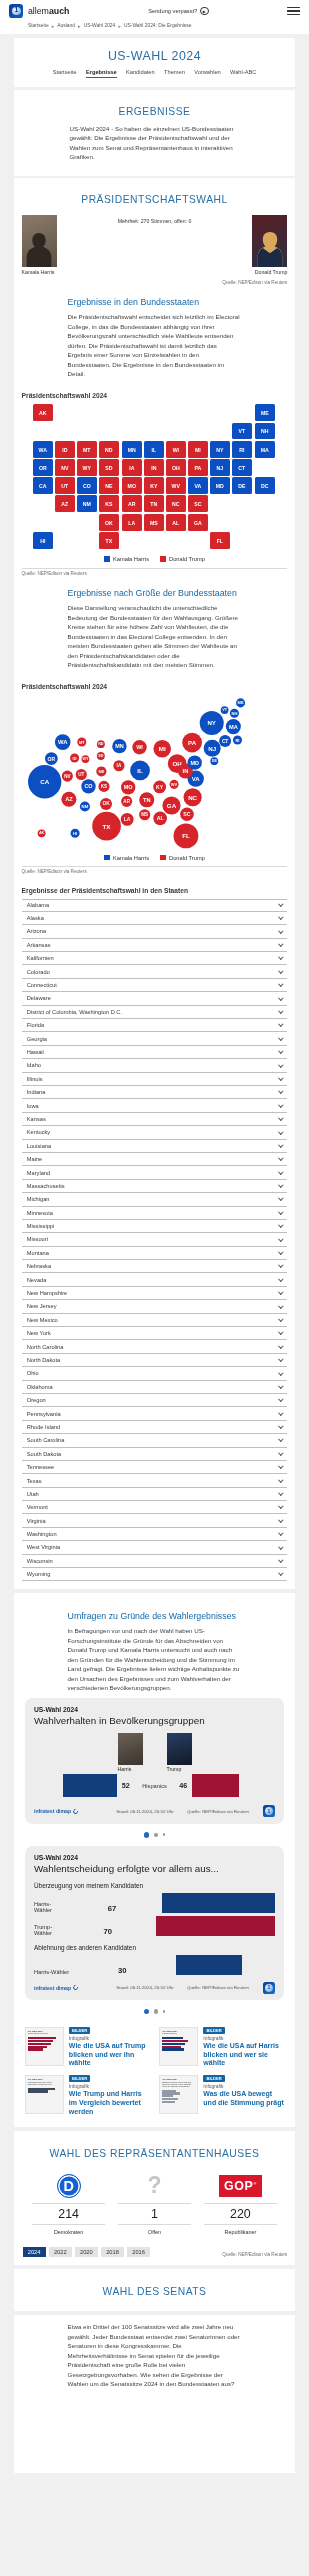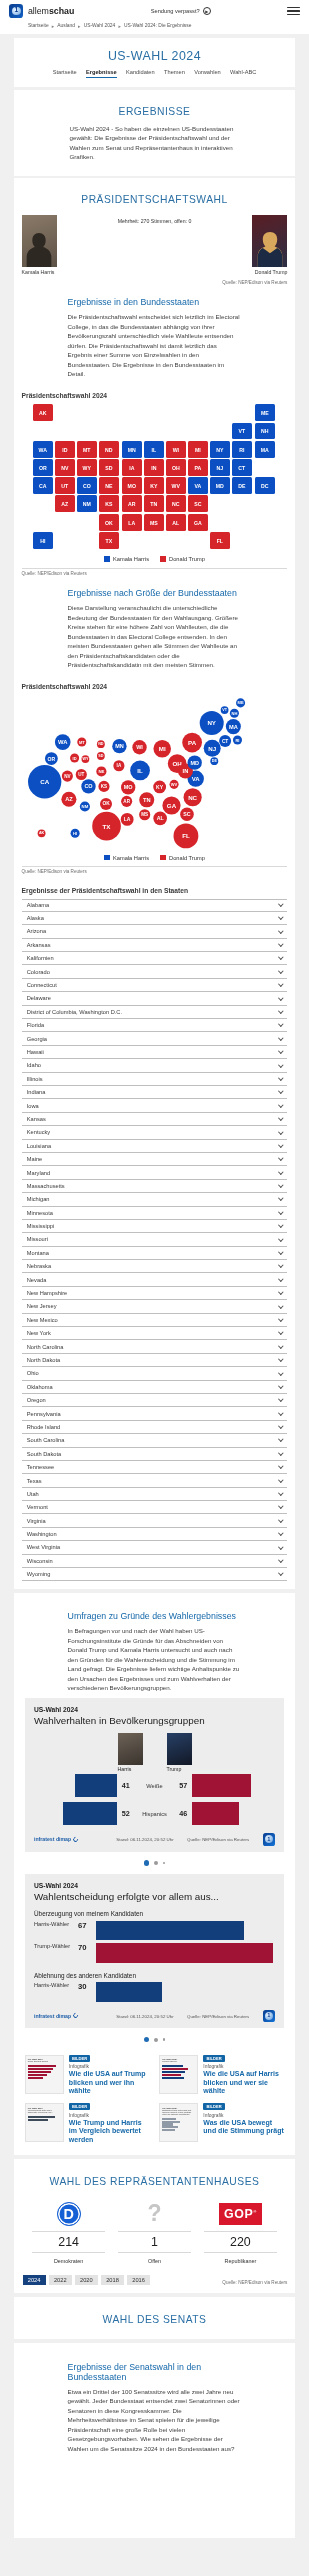--- a/index.html
+++ b/index.html
@@ -58,21 +58,21 @@
   .tile { position:absolute; width:20.6px; height:16.5px; border-radius:1.5px; color:#fff; font-size:5.2px; font-weight:bold; display:flex; align-items:center; justify-content:center; cursor:pointer; }
   .legend { display:flex; justify-content:center; gap:11.3px; font-size:5.7px; color:#333; padding:3.1px 0 5.2px 0; }
   .legend .sq { display:inline-block; width:5.7px; height:5.7px; margin-right:3.1px; vertical-align:-0.5px; }
   .hair { border-top:0.5px solid #d9d9d9; }
 
   .statelist-head { font-weight:bold; font-size:6.7px; margin:12.4px 0 4.1px 0; }
   .staterow { display:flex; align-items:center; justify-content:space-between; height:13.4px; border-bottom:0.5px solid #bfbfbf; font-size:5.7px; color:#3a3a3a; padding:0 5.2px; cursor:pointer; }
   .staterow:first-child { border-top:0.5px solid #bfbfbf; }
   .chev { width:3.6px; height:3.6px; border-right:0.8px solid #555; border-bottom:0.8px solid #555; transform:rotate(45deg); margin-top:-2.1px; }
 
-  .chartbox { background:#ededed; margin:5.2px 3.1px 3.1px 3.1px; padding:8.2px 9.3px 6.2px 9.3px; }
+  .chartbox { background:#ededed; margin:5.2px 3.1px 3.1px 3.1px; padding:8.2px 9.3px 6.2px 9.3px;border-radius:8px; }
   .cb-kicker { font-weight:bold; font-size:6.7px; color:#222; }
   .cb-title { font-size:9.8px; color:#222; margin-top:2.1px; font-weight:400; }
   .cb-photos { display:flex; justify-content:center; gap:24px; margin-top:6.2px; }
   .cb-ph { width:25px; height:32px; position:relative; }
   .cb-ph .lbl { position:absolute; top:33px; left:0; right:0; font-size:5.2px; color:#222; }
   .cb-ph.harris .img { width:100%; height:100%; background:linear-gradient(160deg,#6d6257,#3a342e); }
   .cb-ph.trump .img { width:100%; height:100%; background:linear-gradient(160deg,#274066,#121826); }
   .bf-row { display:flex; align-items:center; height:24px; margin-top:4.1px; }
   .bf-left { width:88px; display:flex; justify-content:flex-end; }
   .bf-right { width:88px; }
@@ -88,21 +88,21 @@
   .ard-mini { width:12.4px; height:12.4px; border-radius:2.6px; background:linear-gradient(135deg,#0a3d8f,#1473d6); margin-left:13.4px; position:relative; }
   .ard-mini i { position:absolute; inset:2.1px; border-radius:50%; background:radial-gradient(circle at 35% 35%,#eaf4ff,#8cb9e8 65%,#4b82c4); }
   .ard-mini b { position:absolute; left:0; right:0; top:2.6px; text-align:center; color:#0a3d8f; font-size:5.7px; font-style:normal; }
   .dots { display:flex; align-items:center; justify-content:center; gap:4.6px; padding:5.2px 0 3.1px 0; }
   .dot { border-radius:50%; background:#9a9a9a; cursor:pointer; }
   .dot.d0 { width:5.7px; height:5.7px; background:#1f6cb4; }
   .dot.d1 { width:4.1px; height:4.1px; }
   .dot.d2 { width:2.6px; height:2.6px; }
 
   .grp-label { font-size:6.4px; color:#222; margin:8.2px 0 3.1px 0; }
-  .g-row { display:flex; align-items:flex-start; height:20.6px; margin-bottom:2.1px; }
+  .g-row { display:flex; align-items:flex-end; height:20.6px; margin-bottom:2.1px;gap:40px; }
   .g-who { width:44px; font-size:5.7px; color:#333; }
   .g-num { width:18.5px; font-weight:bold; font-size:7.7px; color:#222; }
   .g-bar { height:19.6px; }
 
   .teasers { display:grid; grid-template-columns:1fr 1fr; gap:7.2px 9.3px; margin:9.3px 3.1px 3.1px 3.1px; }
   .teaser { display:flex; gap:5.2px; cursor:pointer; }
   .thumb { width:39px; height:39px; background:#f4f4f4; border:0.5px solid #e2e2e2; flex:0 0 auto; padding:2.1px; font-size:2.3px; color:#444; overflow:hidden; }
   .thumb .tk { font-weight:bold; margin-bottom:0.5px; }
   .thumb .bars { margin-top:2.6px; }
   .thumb .tb { height:2.1px; margin:0.8px 0; }
@@ -135,21 +135,21 @@
   .blank-embed { height:77px; }
 </style>
 </head>
 <body>
 
 <div class="topbar">
   <div class="ts-logo">
     <div class="globe"></div>
     <div class="one">1</div>
   </div>
-  <div class="ts-word"><span>allem</span><b>schau</b></div>
+  <div class="ts-word"><span>allem</span><b>auch</b></div>
   <div class="sendung">
     <span>Sendung verpasst?</span>
     <span class="play">▶</span>
   </div>
   <div class="burger">
       <span></span>
       <span></span>
       <span></span>
     </div>
 </div>
@@ -711,31 +711,20 @@
           <div class="lbl">Harris</div>
         </div>
       <div class="cb-ph trump">
           <div class="img"></div>
           <div class="lbl">Trump</div>
         </div>
     </div>
     <div id="bfrows" style="margin-top:9.3px;">
         <div class="bf-row">
           <div class="bf-left">
-            <div class="bf-bar-h" style="width: 42px;"></div>
-          </div>
-          <div class="bf-num">41</div>
-          <div class="bf-cat">Weiße</div>
-          <div class="bf-num">57</div>
-          <div class="bf-right">
-            <div class="bf-bar-t" style="width: 59px;"></div>
-          </div>
-        </div>
-        <div class="bf-row">
-          <div class="bf-left">
             <div class="bf-bar-h" style="width: 54px;"></div>
           </div>
           <div class="bf-num">52</div>
           <div class="bf-cat">Hispanics</div>
           <div class="bf-num">46</div>
           <div class="bf-right">
             <div class="bf-bar-t" style="width: 47px;"></div>
           </div>
         </div>
       </div>
@@ -894,18 +883,17 @@
     <div class="source-r">Quelle: NEP/Edison via Reuters</div>
   </div>
 </div>
 
 <div class="card">
   <div class="sec-title">WAHL DES SENATS</div>
 </div>
 
 <div class="card">
   <div class="subsec">
-    <h3>Ergebnisse der Senatswahl in den Bundesstaaten</h3>
     <p>Etwa ein Drittel der 100 Senatssitze wird alle zwei Jahre neu gewählt. Jeder Bundesstaat entsendet zwei Senatorinnen oder Senatoren in diese Kongresskammer. Die Mehrheitsverhältnisse im Senat spielen für die jeweilige Präsidentschaft eine große Rolle bei vielen Gesetzgebungsvorhaben. Wie sehen die Ergebnisse der Wahlen um die Senatssitze 2024 in den Bundesstaaten aus?</p>
   </div>
   <div class="blank-embed"></div>
 </div>
 
 
 </body></html>

